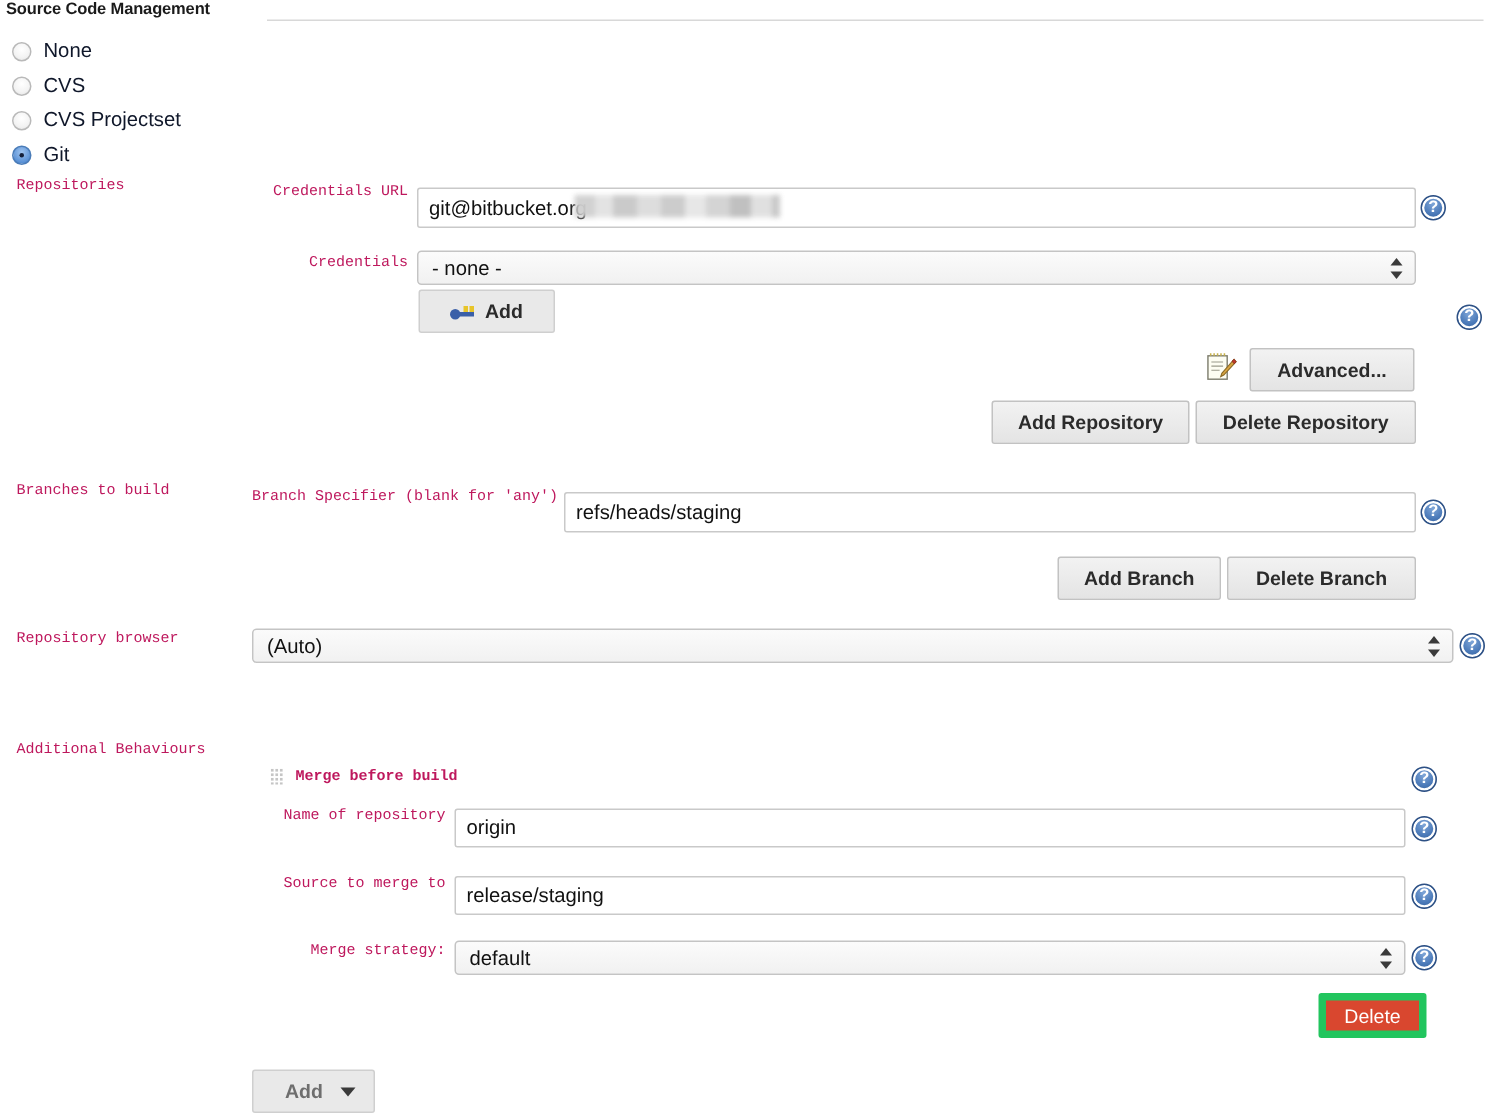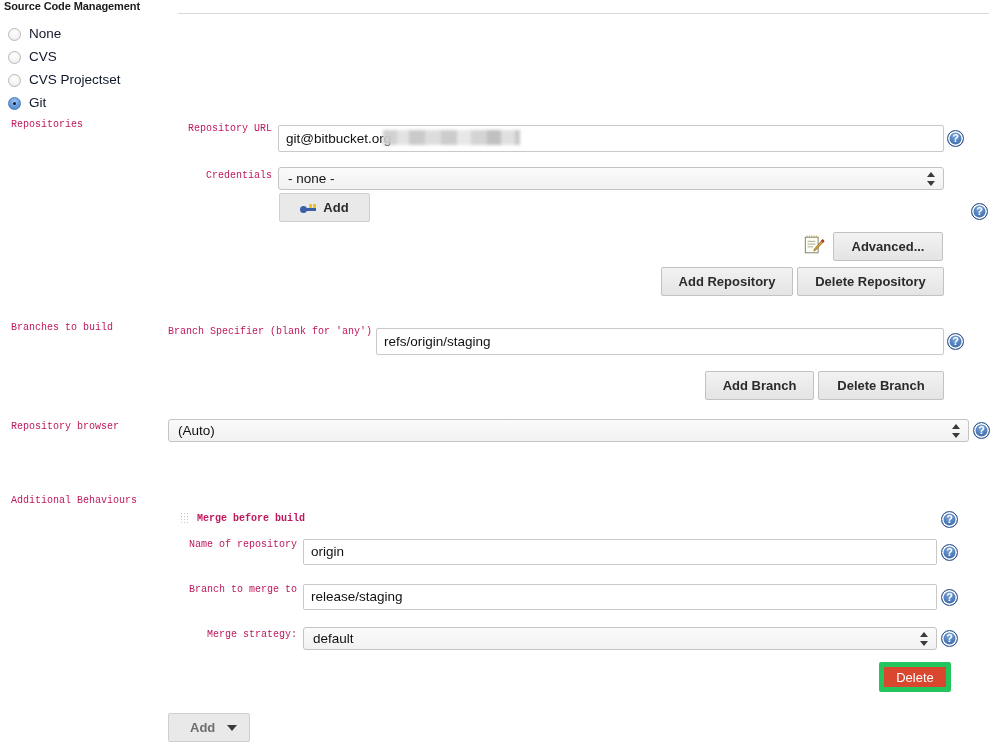--- a/index.html
+++ b/index.html
@@ -189,21 +189,21 @@
     <span class="radio"></span>
     <span class="rl">CVS Projectset</span>
   </div>
   <div class="radio-row" style="left:8px; top:95px;">
     <span class="radio on"></span>
     <span class="rl">Git</span>
   </div>
 
   <div class="lbl" style="left:11px; top:117px;">Repositories</div>
 
-  <div class="lbl lbl-r" style="left:100px; top:121px; width:172px;">Repository URL</div>
+  <div class="lbl lbl-r" style="left:100px; top:121px; width:172px;">Credentials URL</div>
   <div class="tinput" style="left:278px; top:125px; width:666px; height:27px; line-height:25px;">git@bitbucket.org</div>
   <div class="redact" style="left:383px; top:130px; width:137px; height:15px;"></div>
   <div class="help" style="left:947px; top:130px;"></div>
 
   <div class="lbl lbl-r" style="left:100px; top:168px; width:172px;">Credentials</div>
   <div class="sel" style="left:278px; top:167px; width:666px; height:23px;">
     <span>- none -</span>
     <span class="arrows"></span>
   </div>
 
@@ -243,21 +243,21 @@
 
   <div class="btn" style="left:797px; top:267px; width:147px; height:29px;">
     <span>Delete Repository</span>
   </div>
   <div class="btn" style="left:661px; top:267px; width:132px; height:29px;">
     <span>Add Repository</span>
   </div>
 
   <div class="lbl" style="left:11px; top:320px;">Branches to build</div>
   <div class="lbl lbl-r" style="left:100px; top:324px; width:272px;">Branch Specifier (blank for 'any')</div>
-  <div class="tinput" style="left:376px; top:328px; width:568px; height:27px; line-height:25px;">refs/origin/staging</div>
+  <div class="tinput" style="left:376px; top:328px; width:568px; height:27px; line-height:25px;">refs/heads/staging</div>
   <div class="help" style="left:947px; top:333px;"></div>
 
   <div class="btn" style="left:705px; top:371px; width:109px; height:29px;">
     <span>Add Branch</span>
   </div>
   <div class="btn" style="left:818px; top:371px; width:126px; height:29px;">
     <span>Delete Branch</span>
   </div>
 
   <div class="lbl" style="left:11px; top:419px;">Repository browser</div>
@@ -270,21 +270,21 @@
   <div class="lbl" style="left:11px; top:493px;">Additional Behaviours</div>
 
   <div class="grip" style="left:180px; top:512px;"></div>
   <div class="lbl bold" style="left:197px; top:511px;">Merge before build</div>
   <div class="help" style="left:941px; top:511px;"></div>
 
   <div class="lbl lbl-r" style="left:110px; top:537px; width:187px;">Name of repository</div>
   <div class="tinput" style="left:303px; top:539px; width:634px; height:26px; line-height:24px;">origin</div>
   <div class="help" style="left:941px; top:544px;"></div>
 
-  <div class="lbl lbl-r" style="left:110px; top:582px; width:187px;">Branch to merge to</div>
+  <div class="lbl lbl-r" style="left:110px; top:582px; width:187px;">Source to merge to</div>
   <div class="tinput" style="left:303px; top:584px; width:634px; height:26px; line-height:24px;">release/staging</div>
   <div class="help" style="left:941px; top:589px;"></div>
 
   <div class="lbl lbl-r" style="left:110px; top:627px; width:187px;">Merge strategy:</div>
   <div class="sel" style="left:303px; top:627px; width:634px; height:23px;">
     <span>default</span>
     <span class="arrows"></span>
   </div>
   <div class="help" style="left:941px; top:630px;"></div>
 

